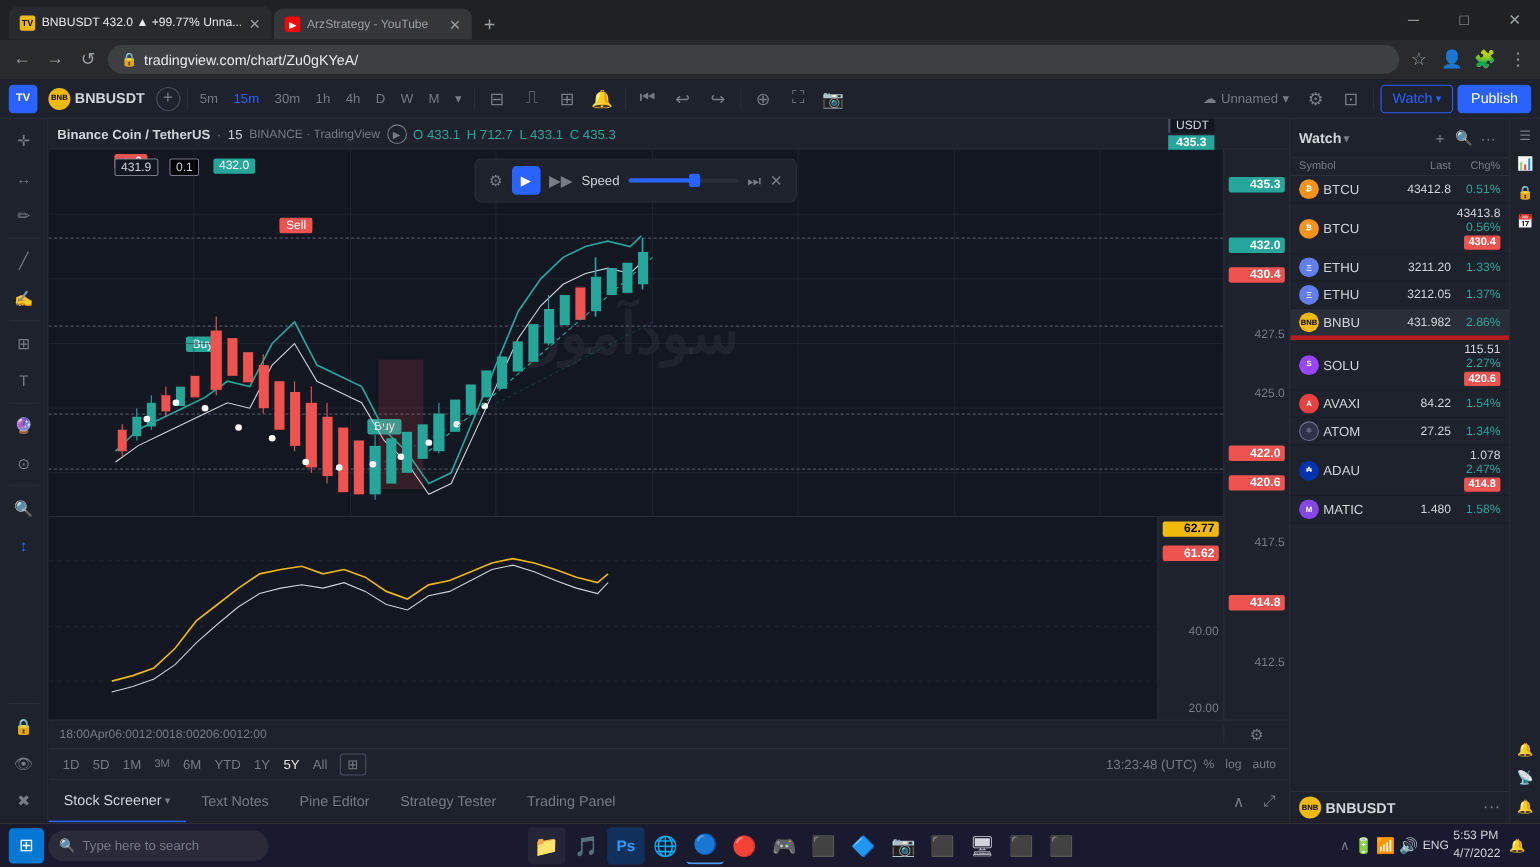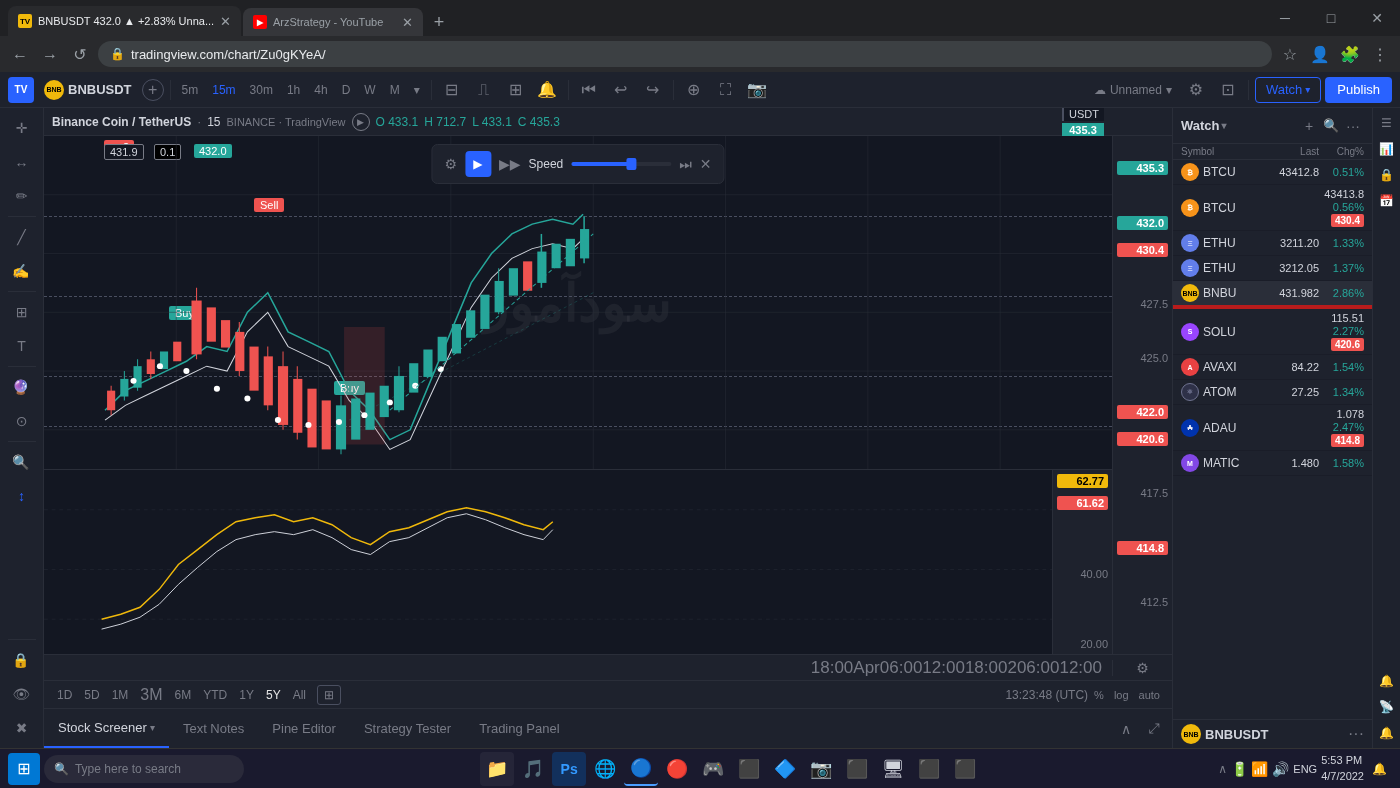--- a/index.html
+++ b/index.html
@@ -9,21 +9,21 @@
 <body>
 
 <div style="display:flex; flex-direction:column; height:788px;">
 
   <div style="background:#202124; height:36px; display:flex; align-items:flex-end; padding:0 0 0 8px;">
 
     <div style="display:flex; align-items:flex-end; flex:1; gap:2px;">
 
       <div style="display:flex;align-items:center;gap:6px;padding:0 10px;height:30px;background:#292a2d;border-radius:8px 8px 0 0;min-width:200px;max-width:240px;">
         <div style="width:14px;height:14px;background:#f0b90b;border-radius:2px;display:flex;align-items:center;justify-content:center;font-size:8px;color:#000;font-weight:bold;flex-shrink:0;">TV</div>
-        <span style="font-size:11px;color:#e8eaed;white-space:nowrap;overflow:hidden;text-overflow:ellipsis;flex:1;">BNBUSDT 432.0 ▲ +2.83% Unna...</span>
+        <span style="font-size:11px;color:#e8eaed;white-space:nowrap;overflow:hidden;text-overflow:ellipsis;flex:1;">BNBUSDT 432.0 ▲ +99.77% Unna...</span>
         <span style="font-size:13px;color:#9aa0a6;cursor:pointer;">✕</span>
       </div>
 
       <div style="display:flex;align-items:center;gap:6px;padding:0 10px;height:28px;background:#35363a;border-radius:8px 8px 0 0;min-width:180px;max-width:220px;">
         <div style="width:14px;height:14px;background:#ff0000;border-radius:2px;display:flex;align-items:center;justify-content:center;font-size:8px;color:#fff;font-weight:bold;flex-shrink:0;">▶</div>
         <span style="font-size:11px;color:#9aa0a6;white-space:nowrap;overflow:hidden;text-overflow:ellipsis;flex:1;">ArzStrategy - YouTube</span>
         <span style="font-size:13px;color:#9aa0a6;cursor:pointer;">✕</span>
       </div>
       <div style="width:28px;height:28px;display:flex;align-items:center;justify-content:center;font-size:18px;color:#9aa0a6;cursor:pointer;">+</div>
     </div>
@@ -339,40 +339,40 @@
             <div style="text-align:right;">417.5</div>
             <div style="flex:1;"></div>
             <div style="background:#ef5350;color:white;padding:1px 4px;border-radius:2px;font-size:11px;font-weight:600;text-align:right;">414.8</div>
             <div style="flex:1;"></div>
             <div style="text-align:right;">412.5</div>
             <div style="flex:1;"></div>
           </div>
         </div>
 
         <div style="height:26px;background:#1e222d;display:flex;align-items:center;border-top:1px solid #2a2e39;flex-shrink:0;">
-          <div style="flex:1;display:flex;align-items:center;padding:0 10px;justify-content:flex-end;font-size:17px;color:#787b86;">
+          <div style="flex:1;display:flex;align-items:center;padding:0 10px;justify-content:flex-start;font-size:11px;color:#787b86;">
             <span>18:00</span>
             <span>Apr</span>
             <span>06:00</span>
             <span>12:00</span>
             <span>18:00</span>
             <span>2</span>
             <span>06:00</span>
             <span>12:00</span>
           </div>
           <div style="width:60px;background:#1e222d;display:flex;align-items:center;justify-content:center;border-left:1px solid #2a2e39;cursor:pointer;">
             <span style="color:#787b86;font-size:14px;">⚙</span>
           </div>
         </div>
 
         <div style="background:#1e222d;border-top:1px solid #2a2e39;height:28px;display:flex;align-items:center;padding:0 8px;gap:2px;flex-shrink:0;">
           <div style="padding:2px 5px;font-size:12px;color:#787b86;cursor:pointer;border-radius:3px;">1D</div>
           <div style="padding:2px 5px;font-size:12px;color:#787b86;cursor:pointer;border-radius:3px;">5D</div>
           <div style="padding:2px 5px;font-size:12px;color:#787b86;cursor:pointer;border-radius:3px;">1M</div>
-          <div style="padding:2px 5px;font-size:16px;color:#787b86;cursor:pointer;border-radius:3px;">3M</div>
+          <div style="padding:2px 5px;font-size:10px;color:#787b86;cursor:pointer;border-radius:3px;">3M</div>
           <div style="padding:2px 5px;font-size:12px;color:#787b86;cursor:pointer;border-radius:3px;">6M</div>
           <div style="padding:2px 5px;font-size:12px;color:#787b86;cursor:pointer;border-radius:3px;">YTD</div>
           <div style="padding:2px 5px;font-size:12px;color:#787b86;cursor:pointer;border-radius:3px;">1Y</div>
           <div style="padding:2px 5px;font-size:12px;color:#e5e5e5;cursor:pointer;border-radius:3px;">5Y</div>
           <div style="padding:2px 5px;font-size:12px;color:#787b86;cursor:pointer;border-radius:3px;">All</div>
           <div style="padding:2px 6px;font-size:12px;color:#787b86;cursor:pointer;border-radius:3px;border:1px solid #4a4f60;margin-left:4px;">⊞</div>
           <div style="flex:1;"></div>
           <span style="font-size:12px;color:#787b86;">13:23:48 (UTC)</span>
           <div style="font-size:11px;color:#787b86;padding:2px 4px;cursor:pointer;">%</div>
           <div style="font-size:11px;color:#787b86;padding:2px 4px;cursor:pointer;">log</div>

